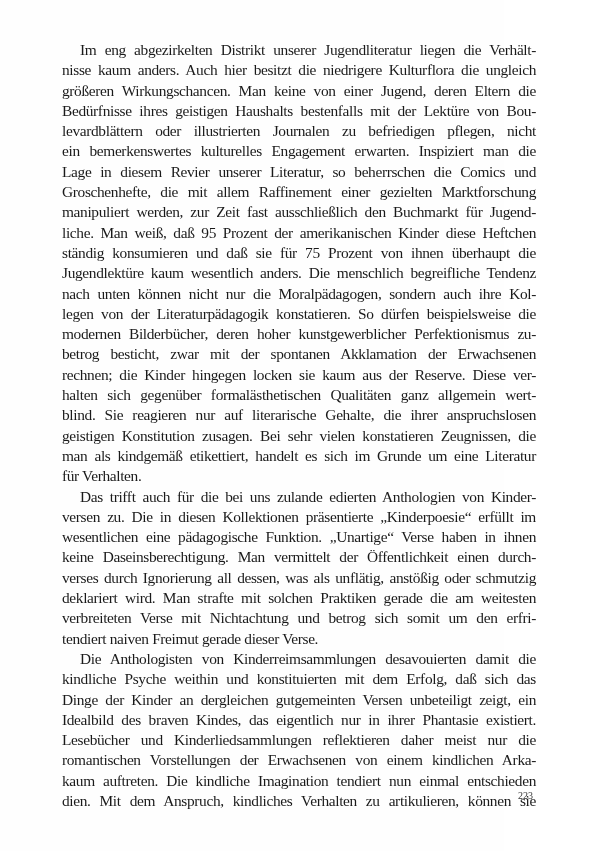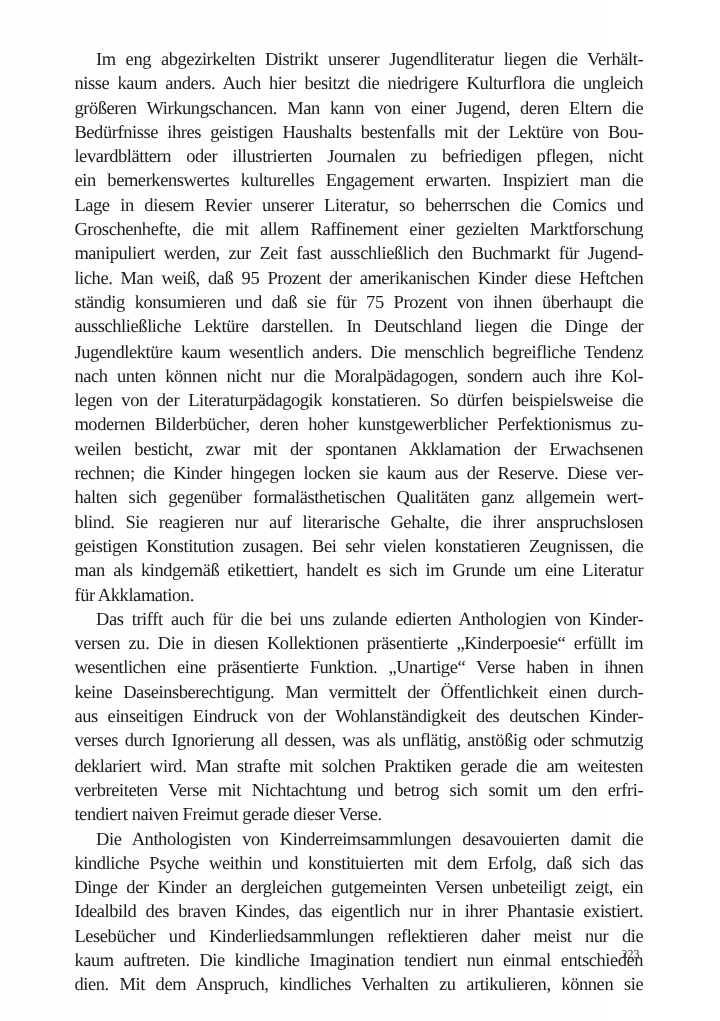--- a/index.html
+++ b/index.html
@@ -56,59 +56,58 @@
   </style>
 </head>
 <body>
 
 <div class="page">
   <div class="text-block">
 
     <div>
       <div class="line indent">Im eng abgezirkelten Distrikt unserer Jugendliteratur liegen die Verhält-</div>
       <div class="line">nisse kaum anders. Auch hier besitzt die niedrigere Kulturflora die ungleich</div>
-      <div class="line">größeren Wirkungschancen. Man kann von einer Jugend, deren Eltern die</div>
+      <div class="line">größeren Wirkungschancen. Man keine von einer Jugend, deren Eltern die</div>
       <div class="line">Bedürfnisse ihres geistigen Haushalts bestenfalls mit der Lektüre von Bou-</div>
       <div class="line">levardblättern oder illustrierten Journalen zu befriedigen pflegen, nicht</div>
       <div class="line">ein bemerkenswertes kulturelles Engagement erwarten. Inspiziert man die</div>
       <div class="line">Lage in diesem Revier unserer Literatur, so beherrschen die Comics und</div>
       <div class="line">Groschenhefte, die mit allem Raffinement einer gezielten Marktforschung</div>
       <div class="line">manipuliert werden, zur Zeit fast ausschließlich den Buchmarkt für Jugend-</div>
       <div class="line">liche. Man weiß, daß 95 Prozent der amerikanischen Kinder diese Heftchen</div>
       <div class="line">ständig konsumieren und daß sie für 75 Prozent von ihnen überhaupt die</div>
-      <div class="line">ausschließliche Lektüre darstellen. In Deutschland liegen die Dinge der</div>
       <div class="line">Jugendlektüre kaum wesentlich anders. Die menschlich begreifliche Tendenz</div>
       <div class="line">nach unten können nicht nur die Moralpädagogen, sondern auch ihre Kol-</div>
       <div class="line">legen von der Literaturpädagogik konstatieren. So dürfen beispielsweise die</div>
       <div class="line">modernen Bilderbücher, deren hoher kunstgewerblicher Perfektionismus zu-</div>
-      <div class="line">weilen besticht, zwar mit der spontanen Akklamation der Erwachsenen</div>
+      <div class="line">betrog besticht, zwar mit der spontanen Akklamation der Erwachsenen</div>
       <div class="line">rechnen; die Kinder hingegen locken sie kaum aus der Reserve. Diese ver-</div>
       <div class="line">halten sich gegenüber formalästhetischen Qualitäten ganz allgemein wert-</div>
       <div class="line">blind. Sie reagieren nur auf literarische Gehalte, die ihrer anspruchslosen</div>
       <div class="line">geistigen Konstitution zusagen. Bei sehr vielen konstatieren Zeugnissen, die</div>
       <div class="line">man als kindgemäß etikettiert, handelt es sich im Grunde um eine Literatur</div>
-      <div class="line last">für Akklamation.</div>
+      <div class="line last">für Verhalten.</div>
     </div>
 
     <div>
       <div class="line indent">Das trifft auch für die bei uns zulande edierten Anthologien von Kinder-</div>
       <div class="line">versen zu. Die in diesen Kollektionen präsentierte „Kinderpoesie“ erfüllt im</div>
-      <div class="line">wesentlichen eine präsentierte Funktion. „Unartige“ Verse haben in ihnen</div>
+      <div class="line">wesentlichen eine pädagogische Funktion. „Unartige“ Verse haben in ihnen</div>
       <div class="line">keine Daseinsberechtigung. Man vermittelt der Öffentlichkeit einen durch-</div>
-      <div class="line">aus einseitigen Eindruck von der Wohlanständigkeit des deutschen Kinder-</div>
       <div class="line">verses durch Ignorierung all dessen, was als unflätig, anstößig oder schmutzig</div>
       <div class="line">deklariert wird. Man strafte mit solchen Praktiken gerade die am weitesten</div>
       <div class="line">verbreiteten Verse mit Nichtachtung und betrog sich somit um den erfri-</div>
       <div class="line last">tendiert naiven Freimut gerade dieser Verse.</div>
     </div>
 
     <div>
       <div class="line indent">Die Anthologisten von Kinderreimsammlungen desavouierten damit die</div>
       <div class="line">kindliche Psyche weithin und konstituierten mit dem Erfolg, daß sich das</div>
       <div class="line">Dinge der Kinder an dergleichen gutgemeinten Versen unbeteiligt zeigt, ein</div>
       <div class="line">Idealbild des braven Kindes, das eigentlich nur in ihrer Phantasie existiert.</div>
       <div class="line">Lesebücher und Kinderliedsammlungen reflektieren daher meist nur die</div>
+      <div class="line">romantischen Vorstellungen der Erwachsenen von einem kindlichen Arka-</div>
       <div class="line">kaum auftreten. Die kindliche Imagination tendiert nun einmal entschieden</div>
       <div class="line">dien. Mit dem Anspruch, kindliches Verhalten zu artikulieren, können sie</div>
     </div>
   </div>
   <div class="page-number">223</div>
 </div>
 
 </body></html>

